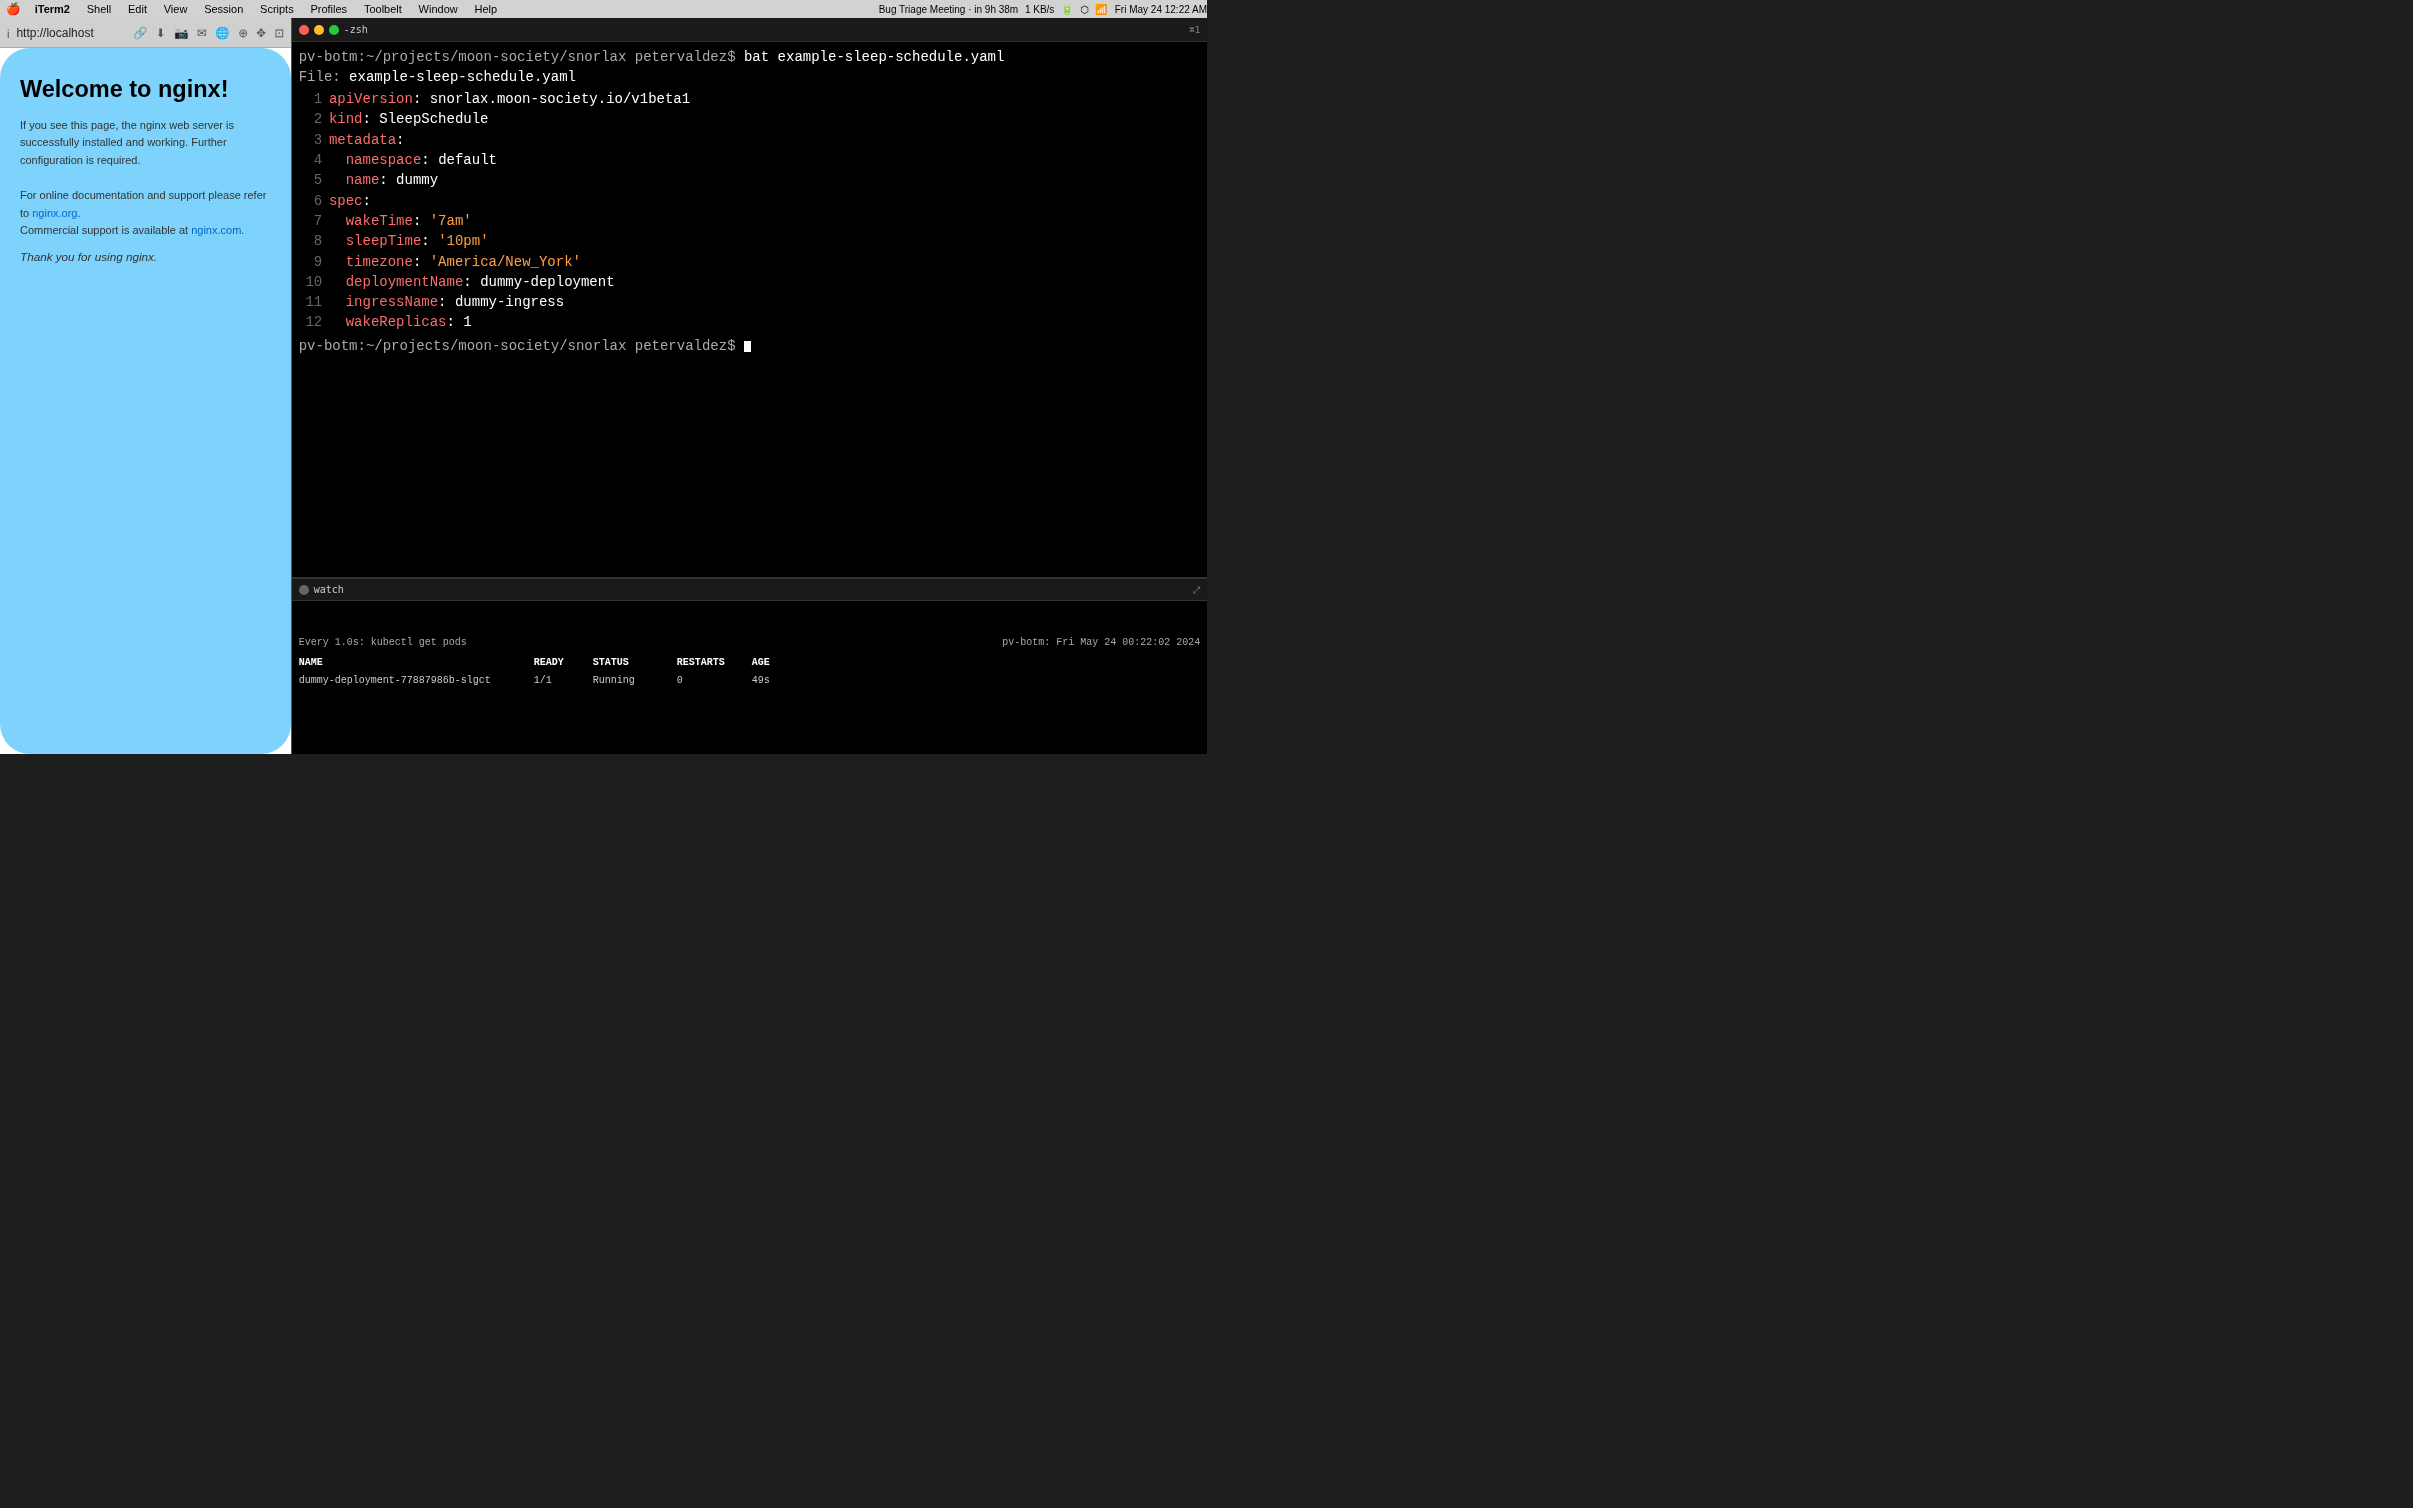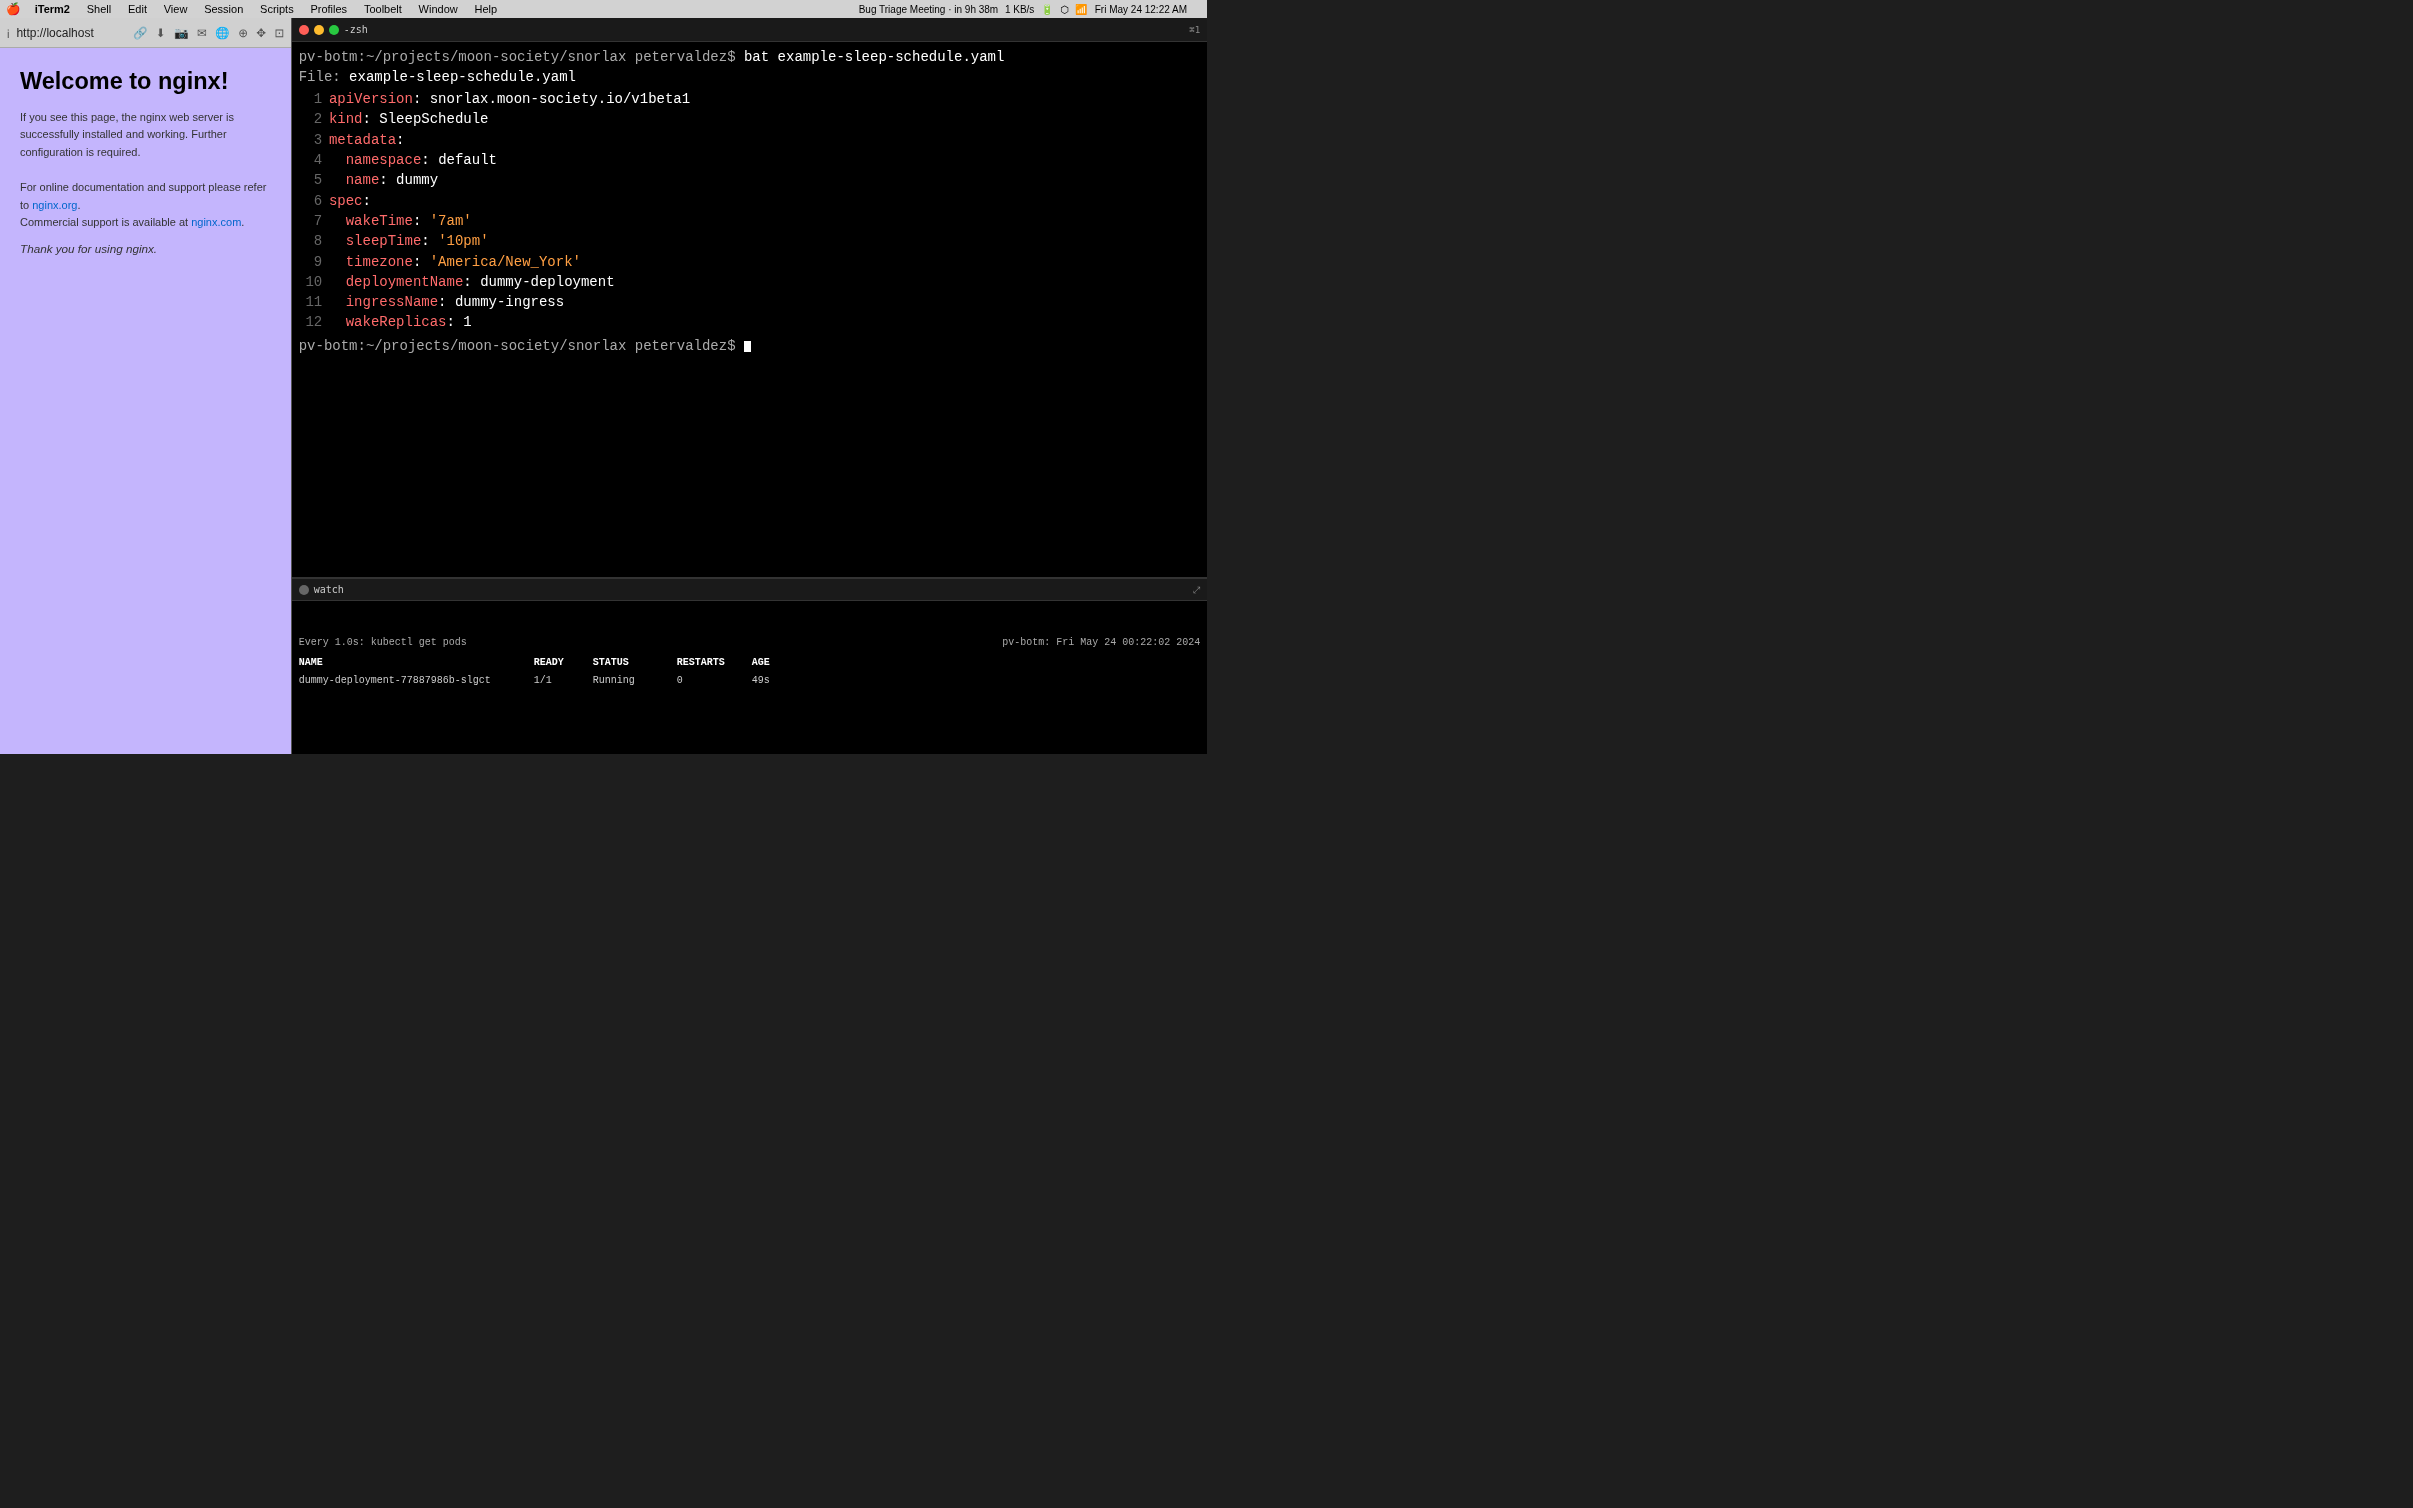--- a/index.html
+++ b/index.html
@@ -33,21 +33,21 @@
       color: #000;
       height: 100%;
       display: flex;
       align-items: center;
       white-space: nowrap;
       text-align: right;
     }
     .menubar-item.bold { font-weight: 700; }
     .menubar-right {
       position: absolute;
-      right: 20px;
+      right: 0;
       top: 0;
       height: 100%;
       display: flex;
       align-items: center;
       gap: 6.7px;
       font-size: 10px;
       color: #000;
     }
 
     
@@ -83,22 +83,23 @@
       color: #222;
     }
     .browser-icons {
       display: flex;
       gap: 8.4px;
       color: #555;
       font-size: 11.7px;
     }
     .browser-content {
       flex: 1;
-      padding: 20px 20px;
-      background: #c4b5fd;
+      padding: 28px 20px;
+      background: #7dd3fc;
+      border-radius: 30px;
     }
     .nginx-title {
       font-size: 23.5px;
       font-weight: 900;
       color: #000;
       margin-bottom: 13.4px;
       font-family: Arial, sans-serif;
     }
     .nginx-body {
       font-size: 11px;

